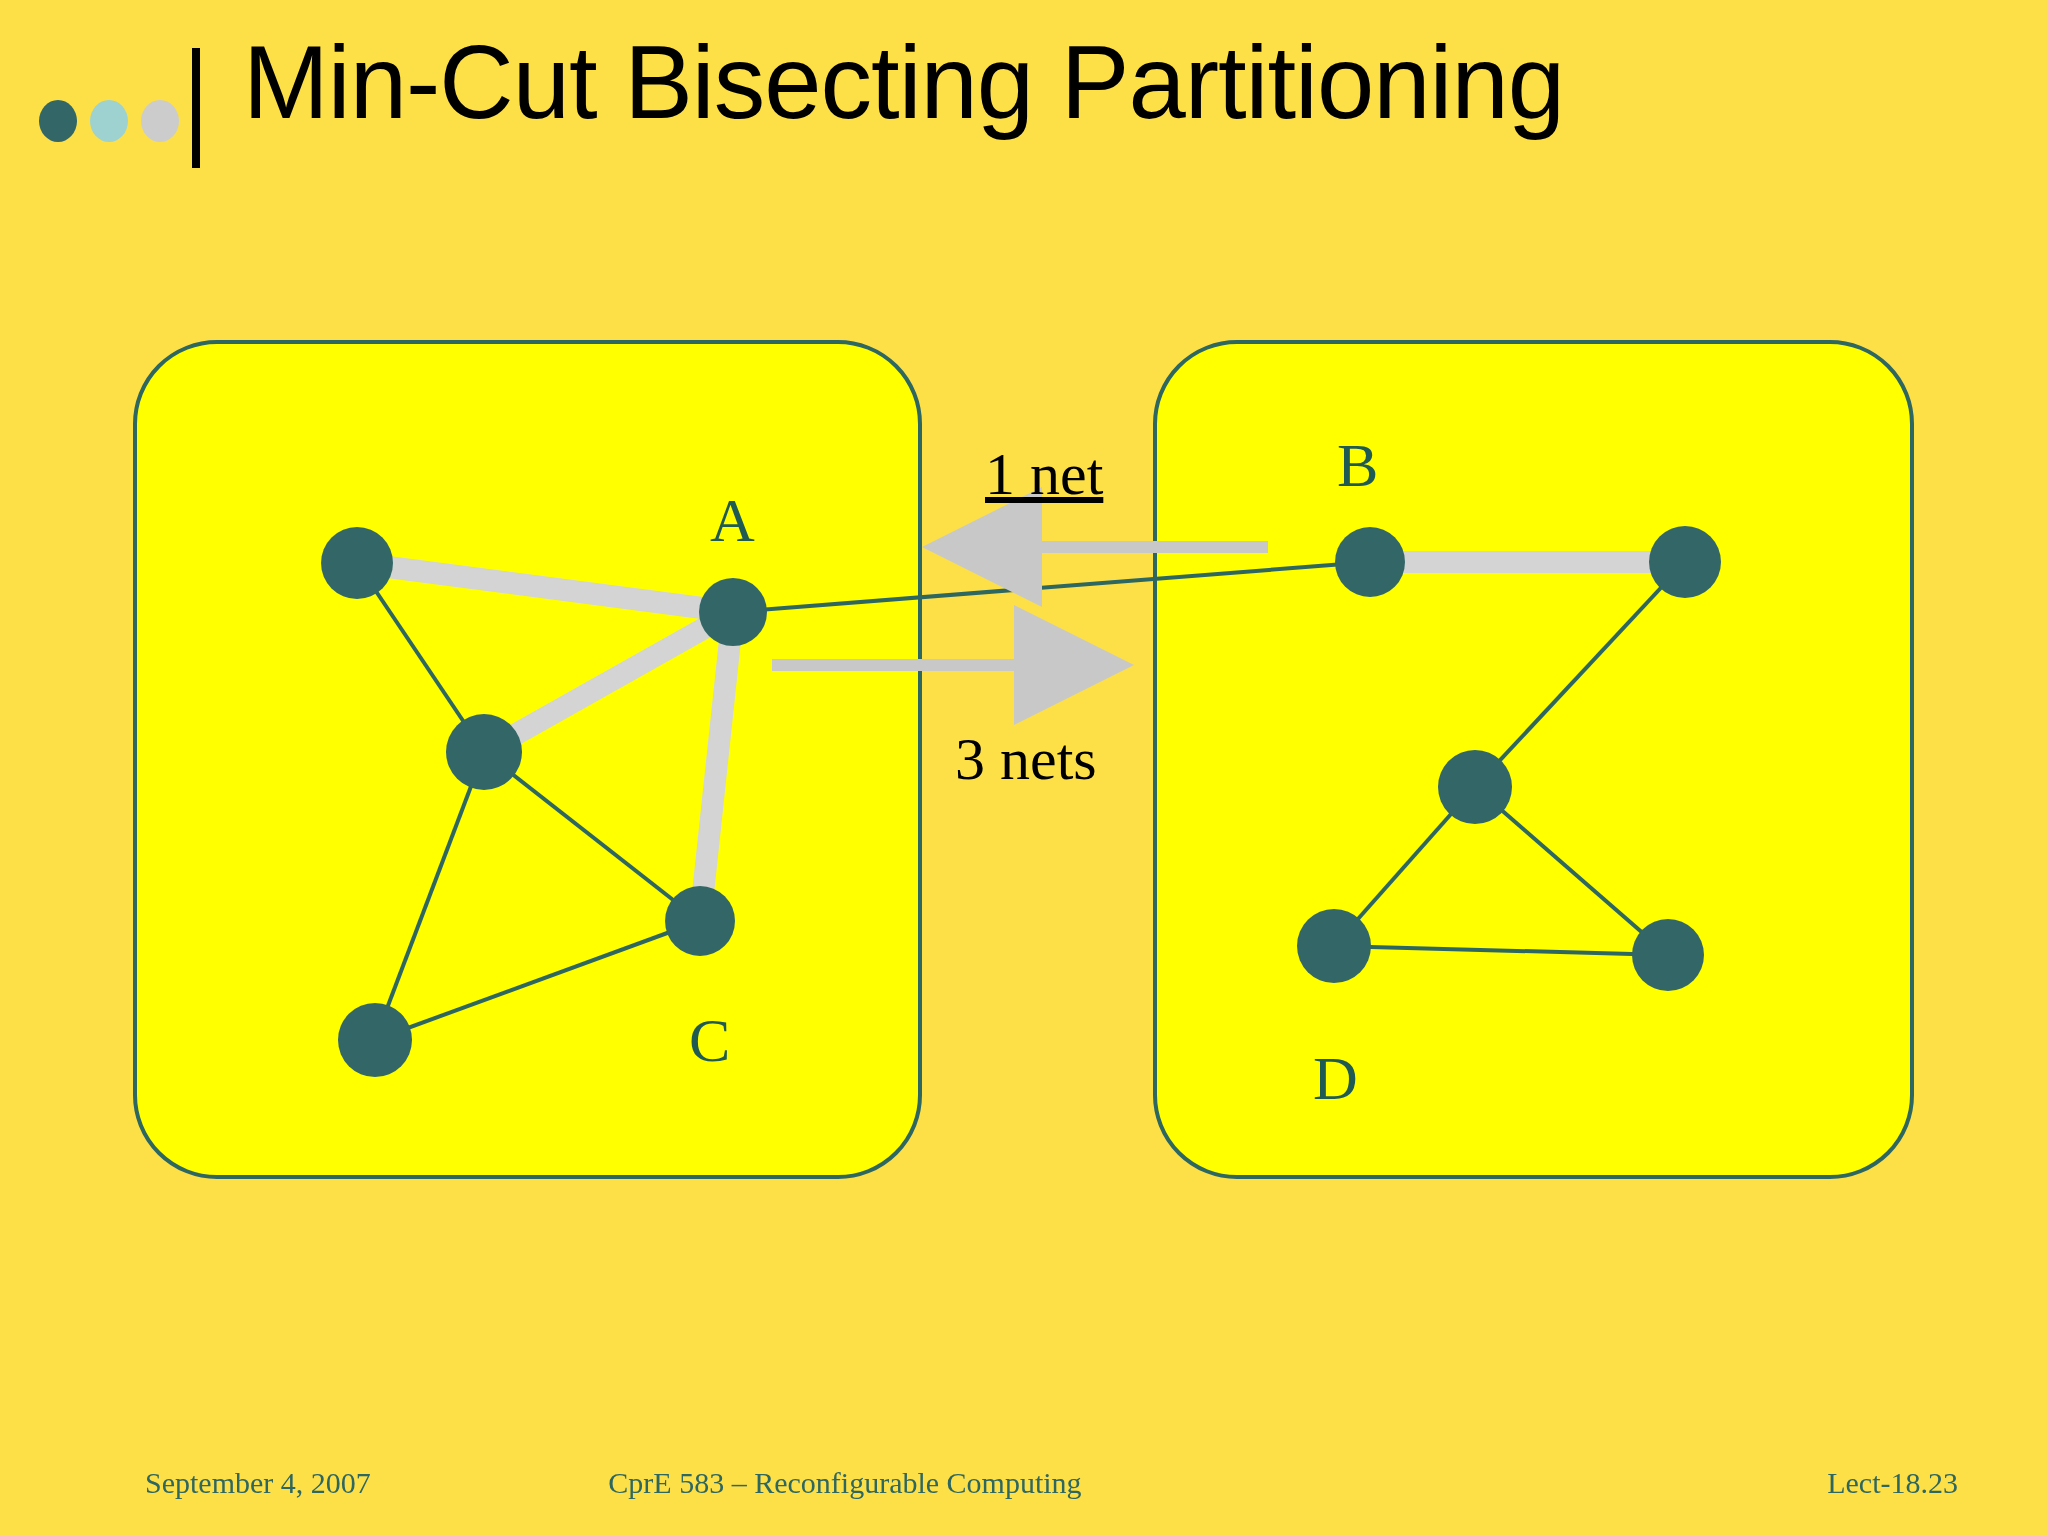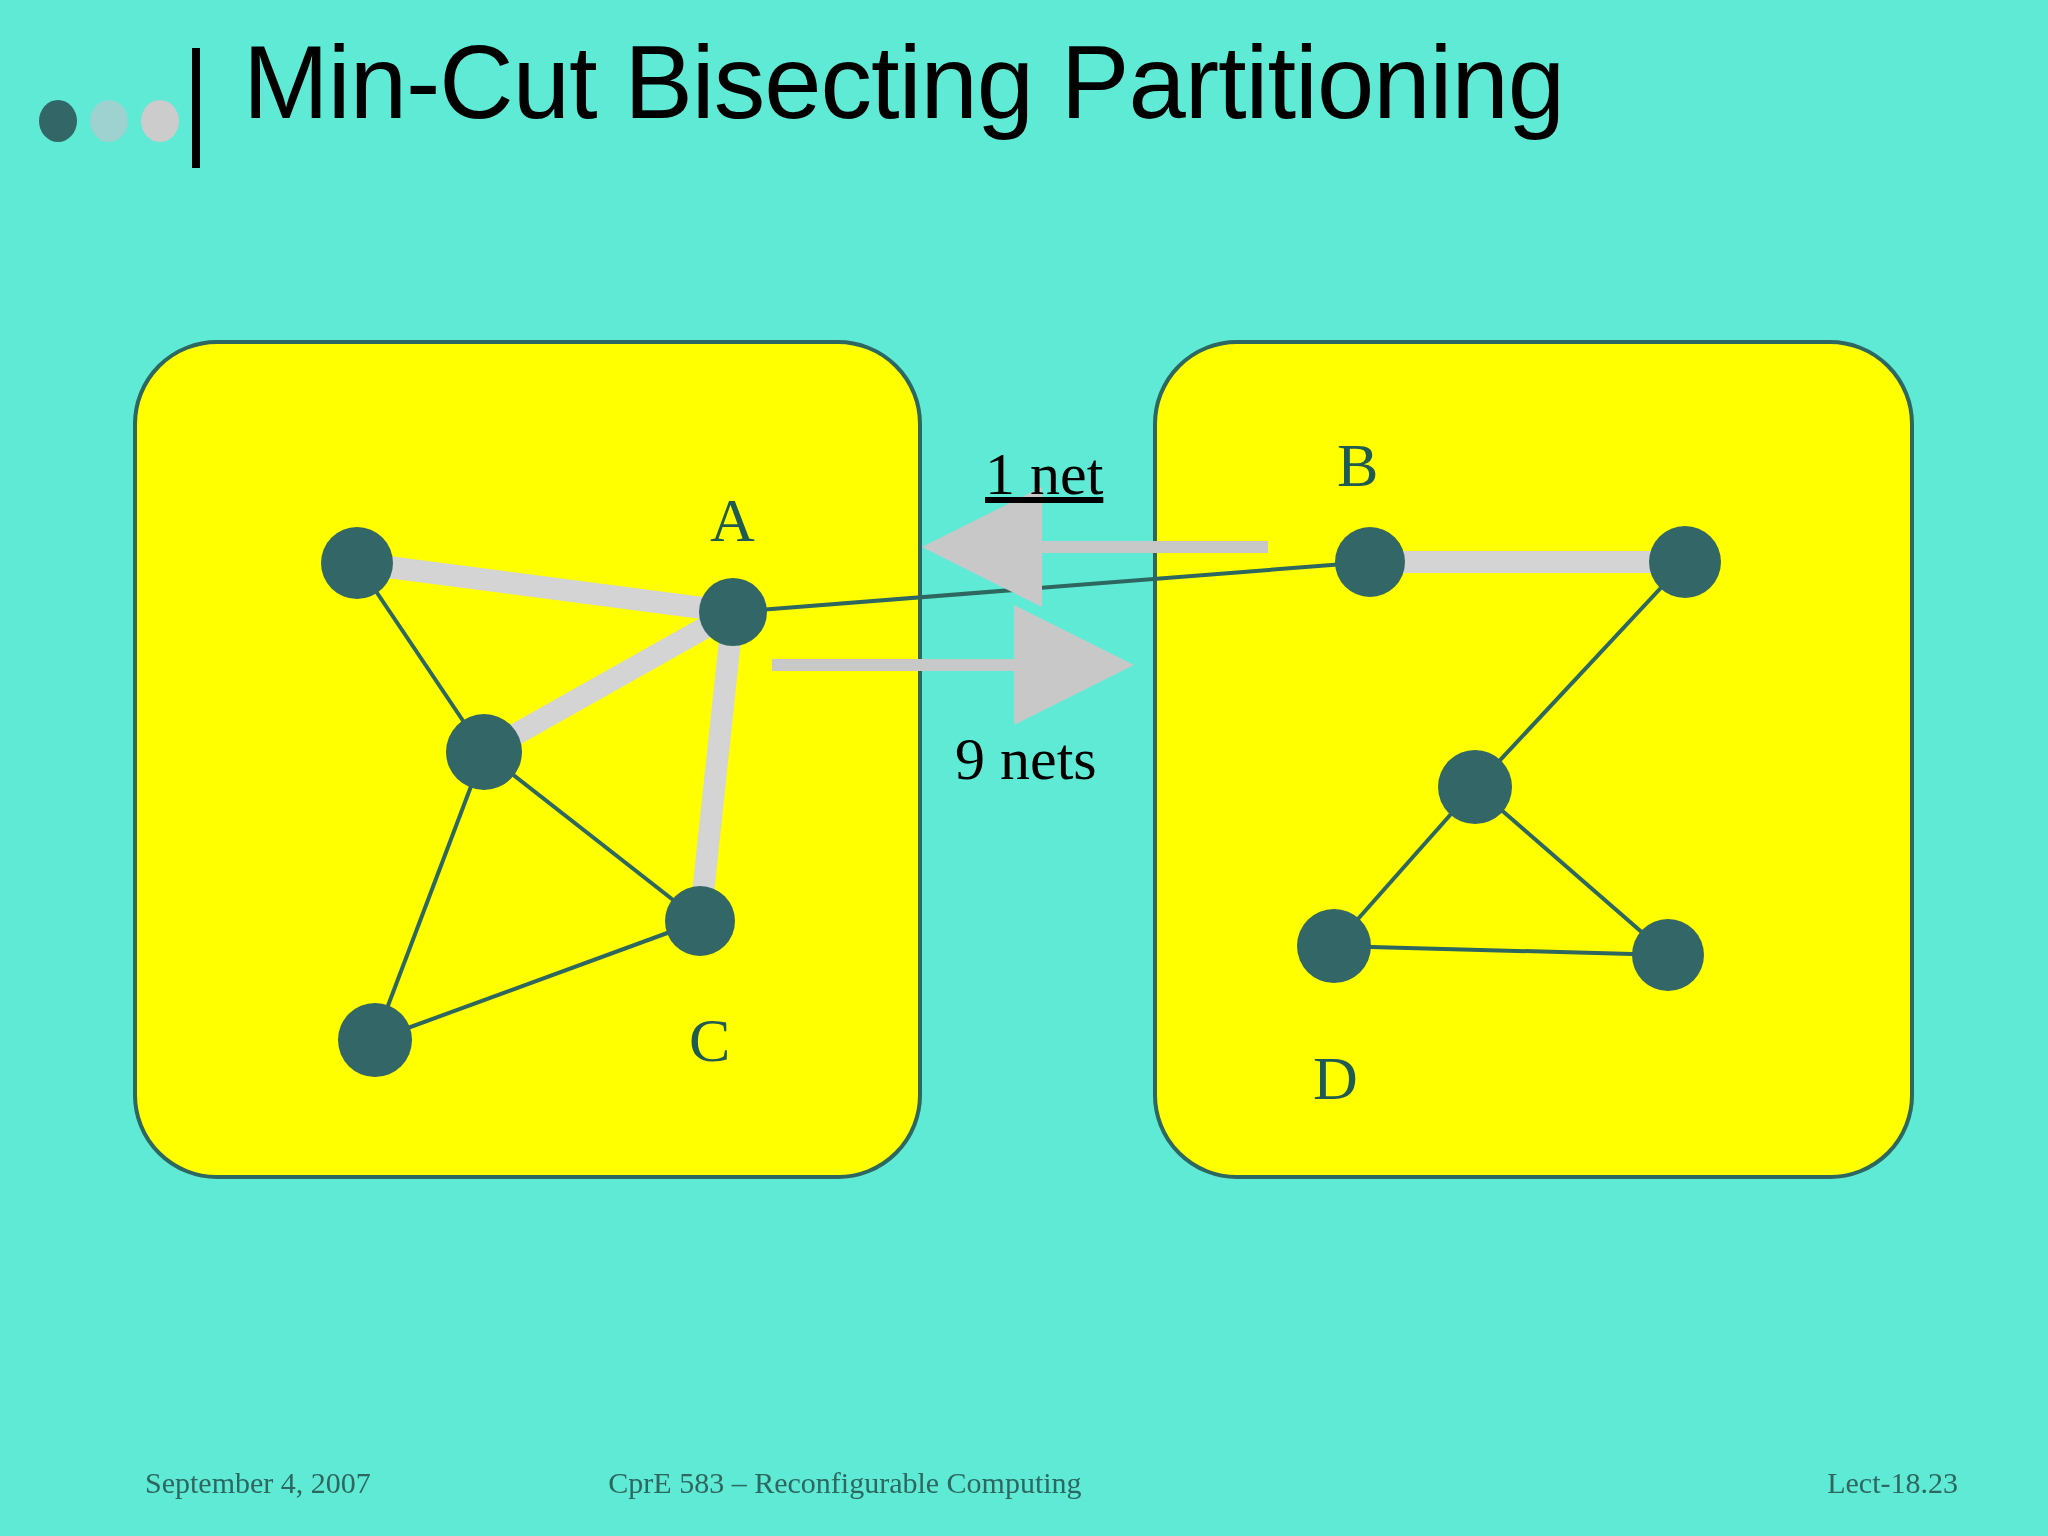--- a/index.html
+++ b/index.html
@@ -4,21 +4,21 @@
 <style>
   html, body {
     margin: 0;
     padding: 0;
     background: #ffffff;
   }
   #slide {
     position: relative;
     width: 2048px;
     height: 1536px;
-    background: #5eead4;
+    background: #fde047;
     overflow: hidden;
     font-family: "Liberation Sans", sans-serif;
   }
 
   
   #header-decor {
     position: absolute;
     left: 34px;
     top: 38px;
     width: 180px;
@@ -188,20 +188,20 @@
 
     <line x1="772" y1="665" x2="1038" y2="665" stroke="#c8c8c8" stroke-width="12" marker-end="url(#arrow-head-right)"></line>
   </svg>
 
   <div class="node-label" id="node-label-a">A</div>
   <div class="node-label" id="node-label-b">B</div>
   <div class="node-label" id="node-label-c">C</div>
   <div class="node-label" id="node-label-d">D</div>
 
   <div class="flow-label" id="label-1-net">1 net</div>
-  <div class="flow-label" id="label-3-nets">9 nets</div>
+  <div class="flow-label" id="label-3-nets">3 nets</div>
 
 
   <div class="footer-text" id="footer-date">September 4, 2007</div>
   <div class="footer-text" id="footer-center">CprE 583 – Reconfigurable Computing</div>
   <div class="footer-text" id="footer-page">Lect-18.23</div>
 
 </div>
 
 </body></html>

